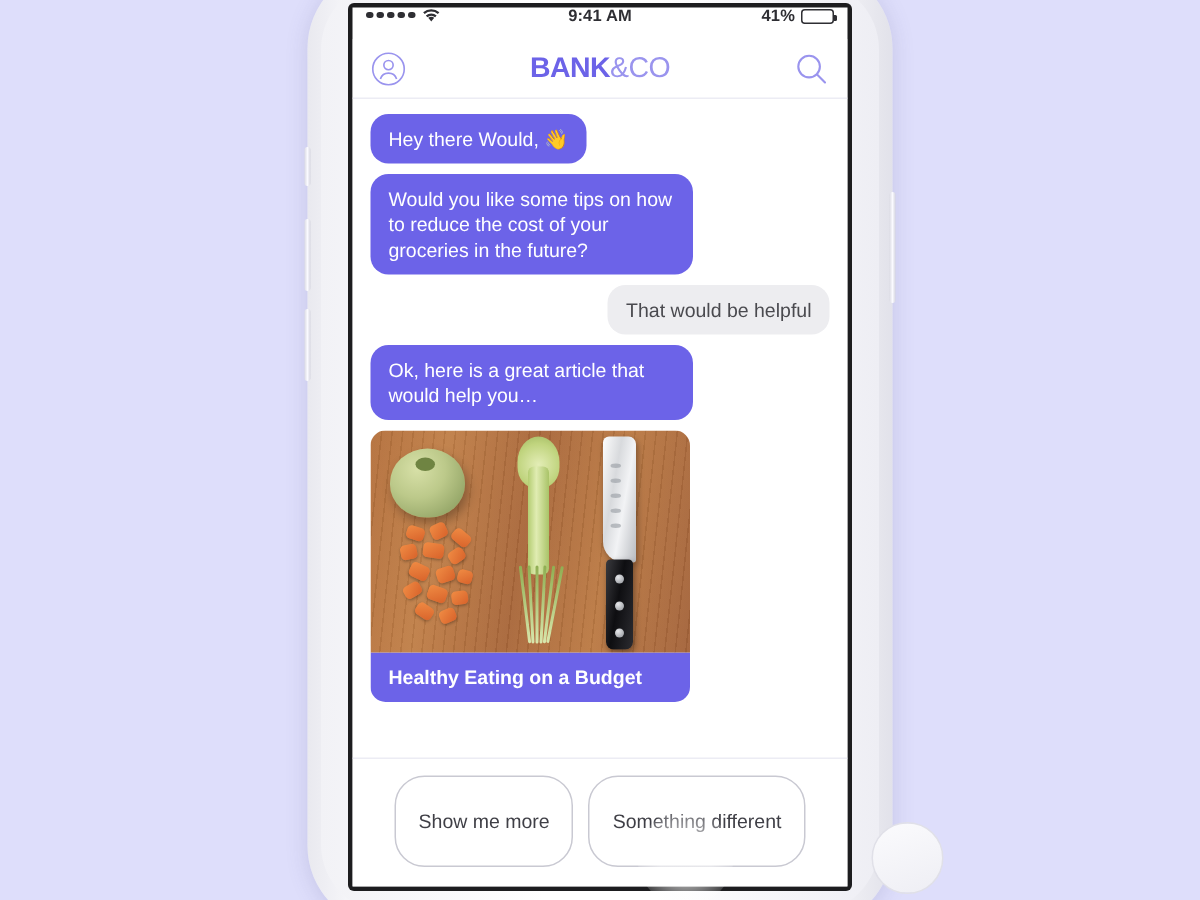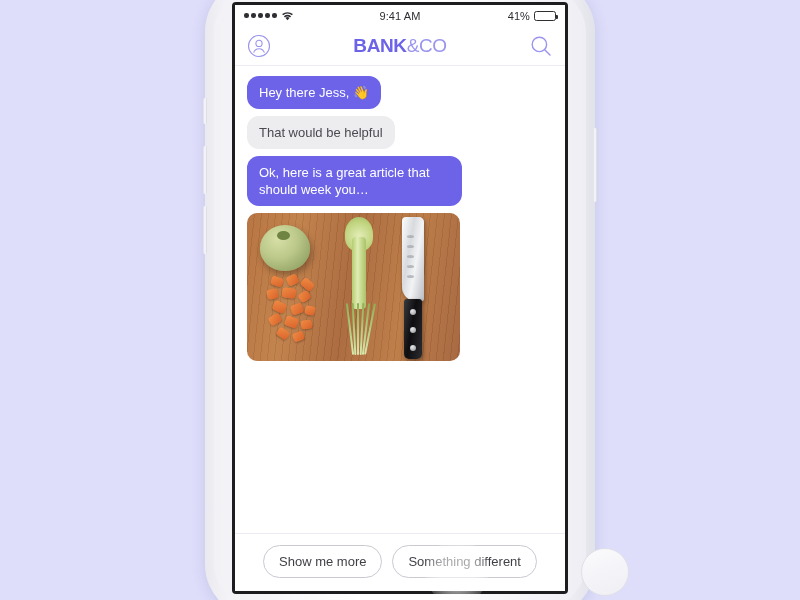--- a/index.html
+++ b/index.html
@@ -58,24 +58,24 @@
     position: relative;
     display: flex;
     flex-direction: column;
   }
 
   
   #status-bar {
     height: 21px;
     flex: 0 0 21px;
     display: flex;
-    align-items: center;
+    align-items: flex-start;
     padding: 0 9px;
     font-size: 11px;
-    font-weight: normal;
+    font-weight: bold;
     color: #2e2e33;
     letter-spacing: .1px;
   }
   #status-left  { display: flex; align-items: center; gap: 4px; flex: 1; }
   #status-center{ flex: 0 0 auto; }
   #status-right { display: flex; align-items: center; gap: 4px; flex: 1; justify-content: flex-end; }
   .dots { display: flex; gap: 2.5px; }
   .dot { width: 4.5px; height: 4.5px; border-radius: 50%; background: #2e2e33; }
   .batt-shell {
     width: 22px; height: 10px;
@@ -114,21 +114,21 @@
   #conversation {
     flex: 1 1 auto;
     padding: 10px 12px 6px 12px;
     display: flex;
     flex-direction: column;
     gap: 7px;
     overflow: hidden;
     background: #fff;
   }
   .row { display: flex; }
-  .row.out { }
+  .row.out { justify-content: flex-end; }
 
   .bubble {
     max-width: 215px;
     padding: 8px 12px;
     font-size: 13px;
     line-height: 17px;
     border-radius: 12px;
   }
   .bubble.bot  { background: #6c63e8; color: #ffffff; }
   .bubble.user { background: #ededf0; color: #4a4a4f; }
@@ -227,21 +227,21 @@
     background: #fff;
     display: flex;
     justify-content: center;
     gap: 10px;
     padding: 11px 10px 13px 10px;
   }
   .qr-btn {
     border: 1px solid #c9c9d2;
     background: #fff;
     border-radius: 20px;
-    padding: 8px 15px;
+    padding: 22px 15px;
     font-size: 13px;
     color: #3f3f46;
     font-family: "Liberation Sans", sans-serif;
     white-space: nowrap;
     cursor: pointer;
   }
 
   
   #home-highlight {
     position: absolute;
@@ -319,31 +319,34 @@
           <svg width="24" height="24" viewBox="0 0 24 24">
             <circle cx="10.4" cy="10.4" r="7.2" fill="none" stroke="#9a94ee" stroke-width="1.4"></circle>
             <line x1="15.7" y1="15.7" x2="21" y2="21" stroke="#9a94ee" stroke-width="1.4" stroke-linecap="round"></line>
           </svg>
         </span>
       </div>
 
       <div id="conversation">
 
         <div class="row">
-          <div class="bubble bot">Hey there Jess, 👋</div>
-        </div>
-
-
+          <div class="bubble bot">Hey there Would, 👋</div>
+        </div>
+
+
+        <div class="row">
+          <div class="bubble bot">Would you like some tips on how to reduce the cost of your groceries in the future?</div>
+        </div>
 
         <div class="row out">
           <div class="bubble user">That would be helpful</div>
         </div>
 
         <div class="row">
-          <div class="bubble bot">Ok, here is a great article that should week you…</div>
+          <div class="bubble bot">Ok, here is a great article that would help you…</div>
         </div>
 
         <div class="row">
           <div id="article-card">
             <div id="article-photo">
               <div id="veg-kohlrabi"></div>
 
               <div id="veg-carrots">
                 <i class="carrot" style="left:4px;  top:2px;  width:12px; height:9px;  transform:rotate(18deg);"></i>
                 <i class="carrot" style="left:20px; top:0px;  width:11px; height:10px; transform:rotate(-24deg);"></i>
@@ -382,20 +385,21 @@
                   <i class="blade-dimple" style="top:48px;"></i>
                   <i class="blade-dimple" style="top:58px;"></i>
                 </div>
                 <div id="knife-handle">
                   <i class="rivet" style="top:10px;"></i>
                   <i class="rivet" style="top:28px;"></i>
                   <i class="rivet" style="top:46px;"></i>
                 </div>
               </div>
             </div>
+            <div id="article-caption">Healthy Eating on a Budget</div>
           </div>
         </div>
 
       </div>
 
       <div id="quick-replies">
         <button class="qr-btn">Show me more</button>
         <button class="qr-btn">Something different</button>
       </div>
 

